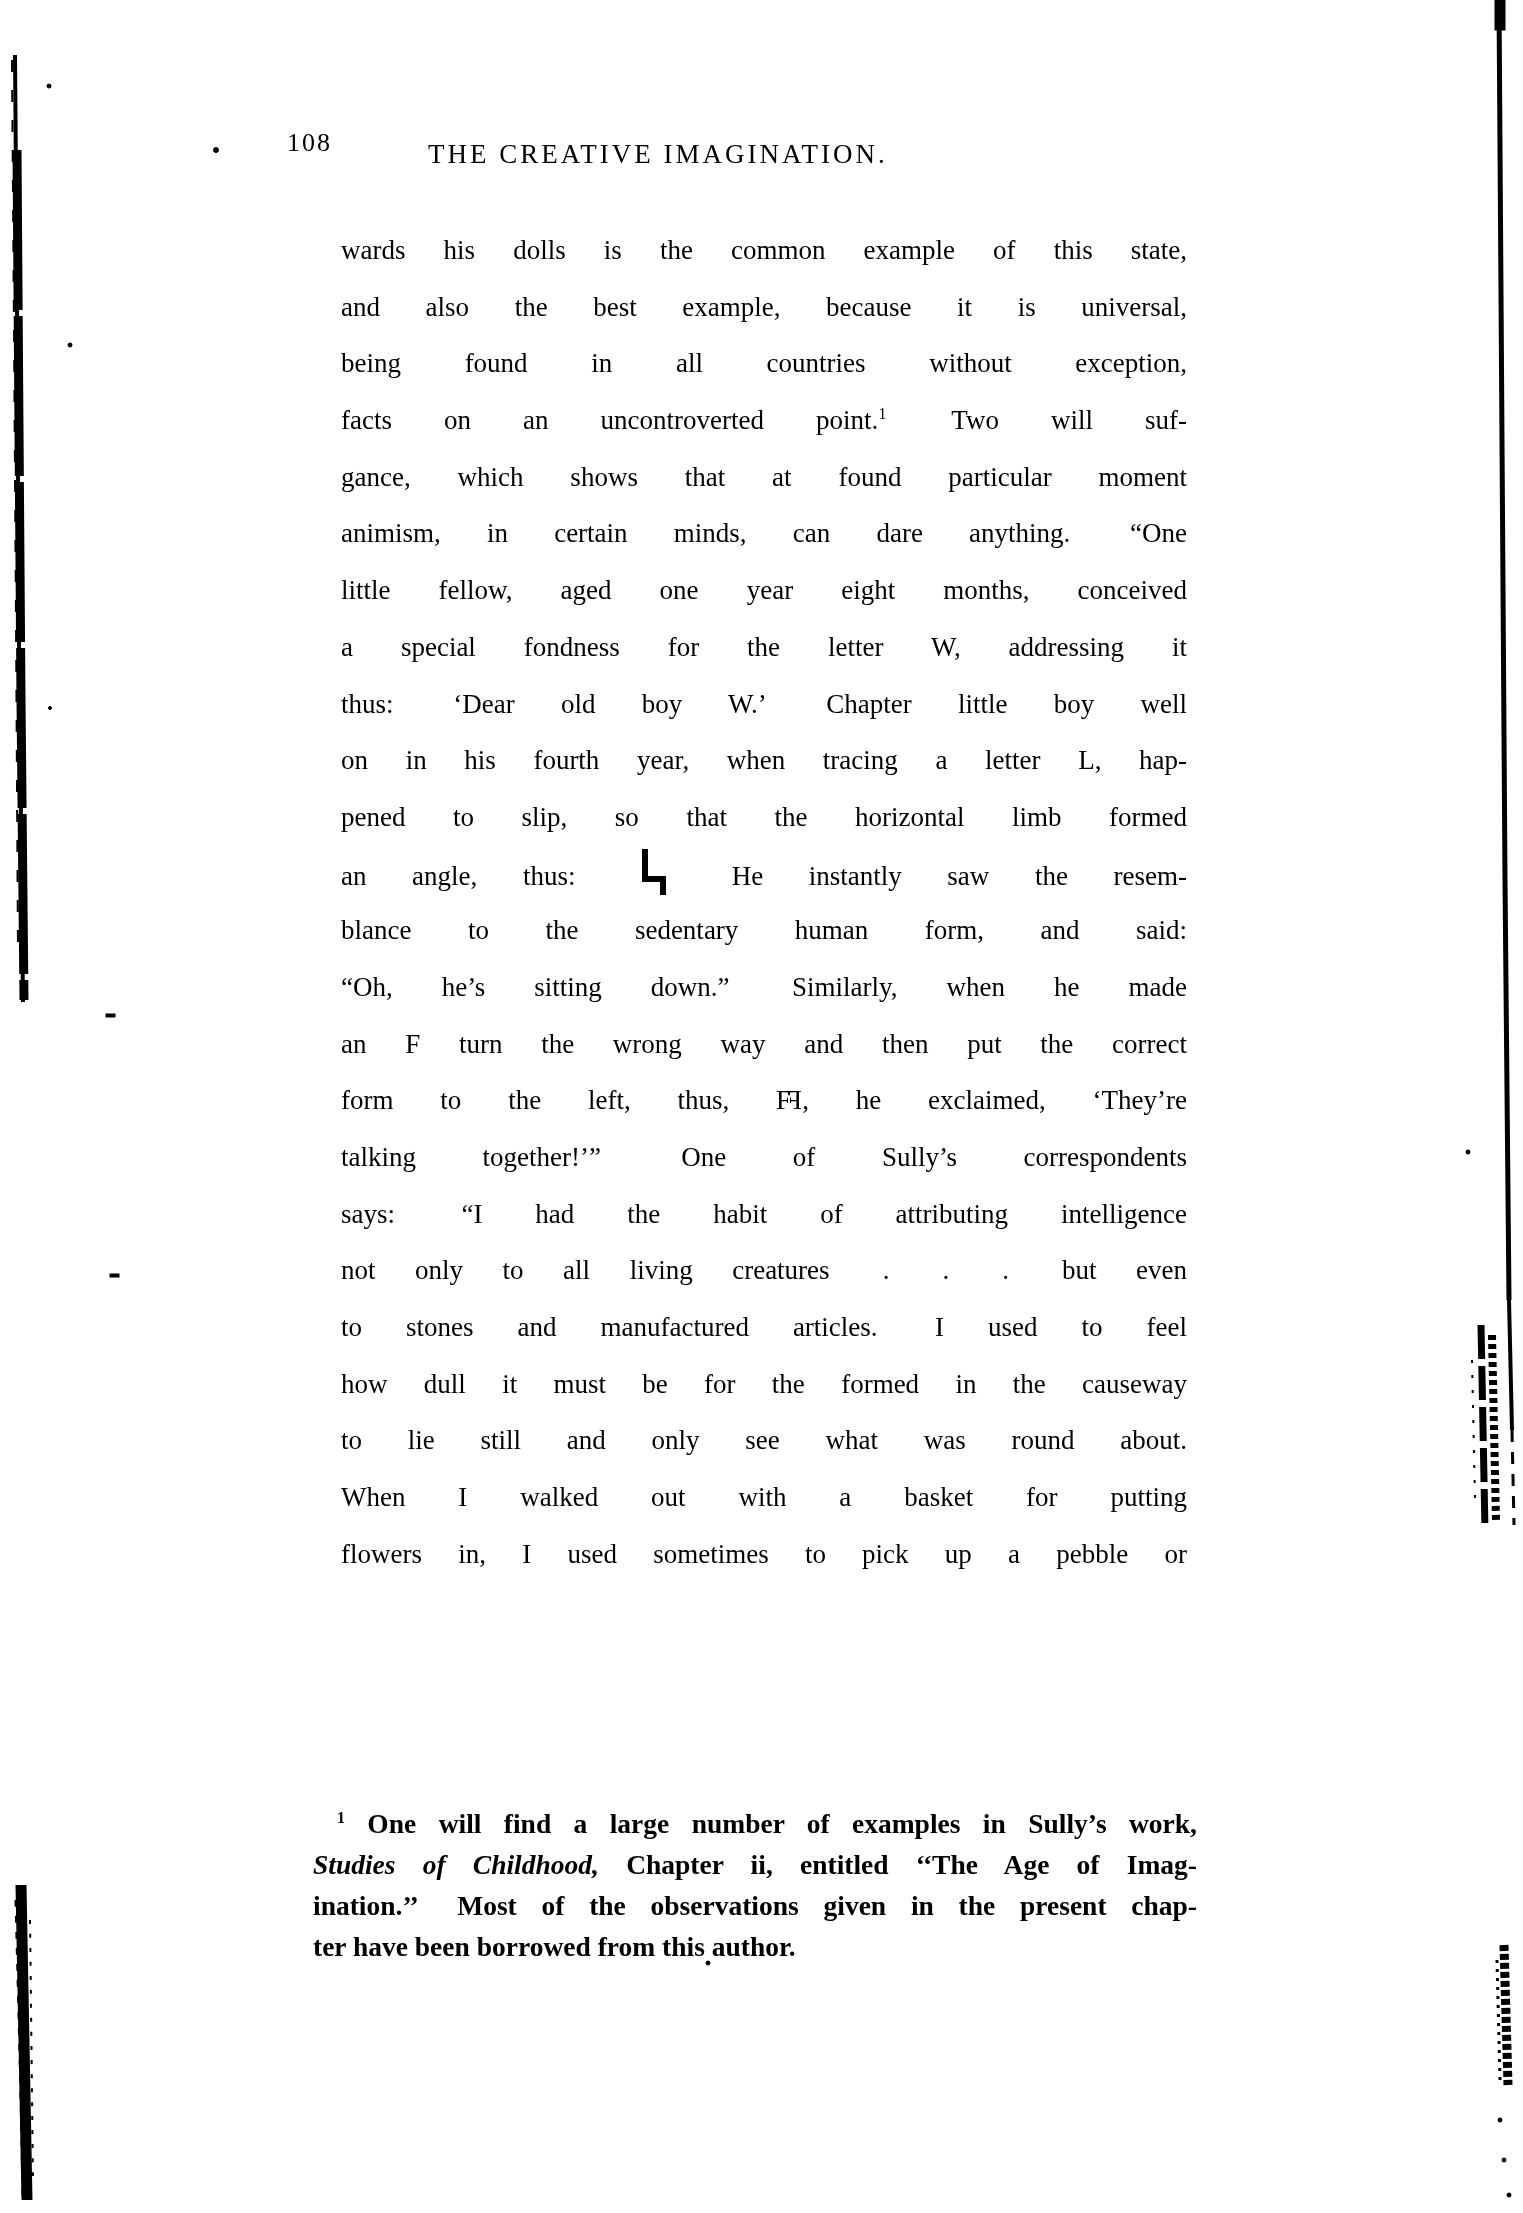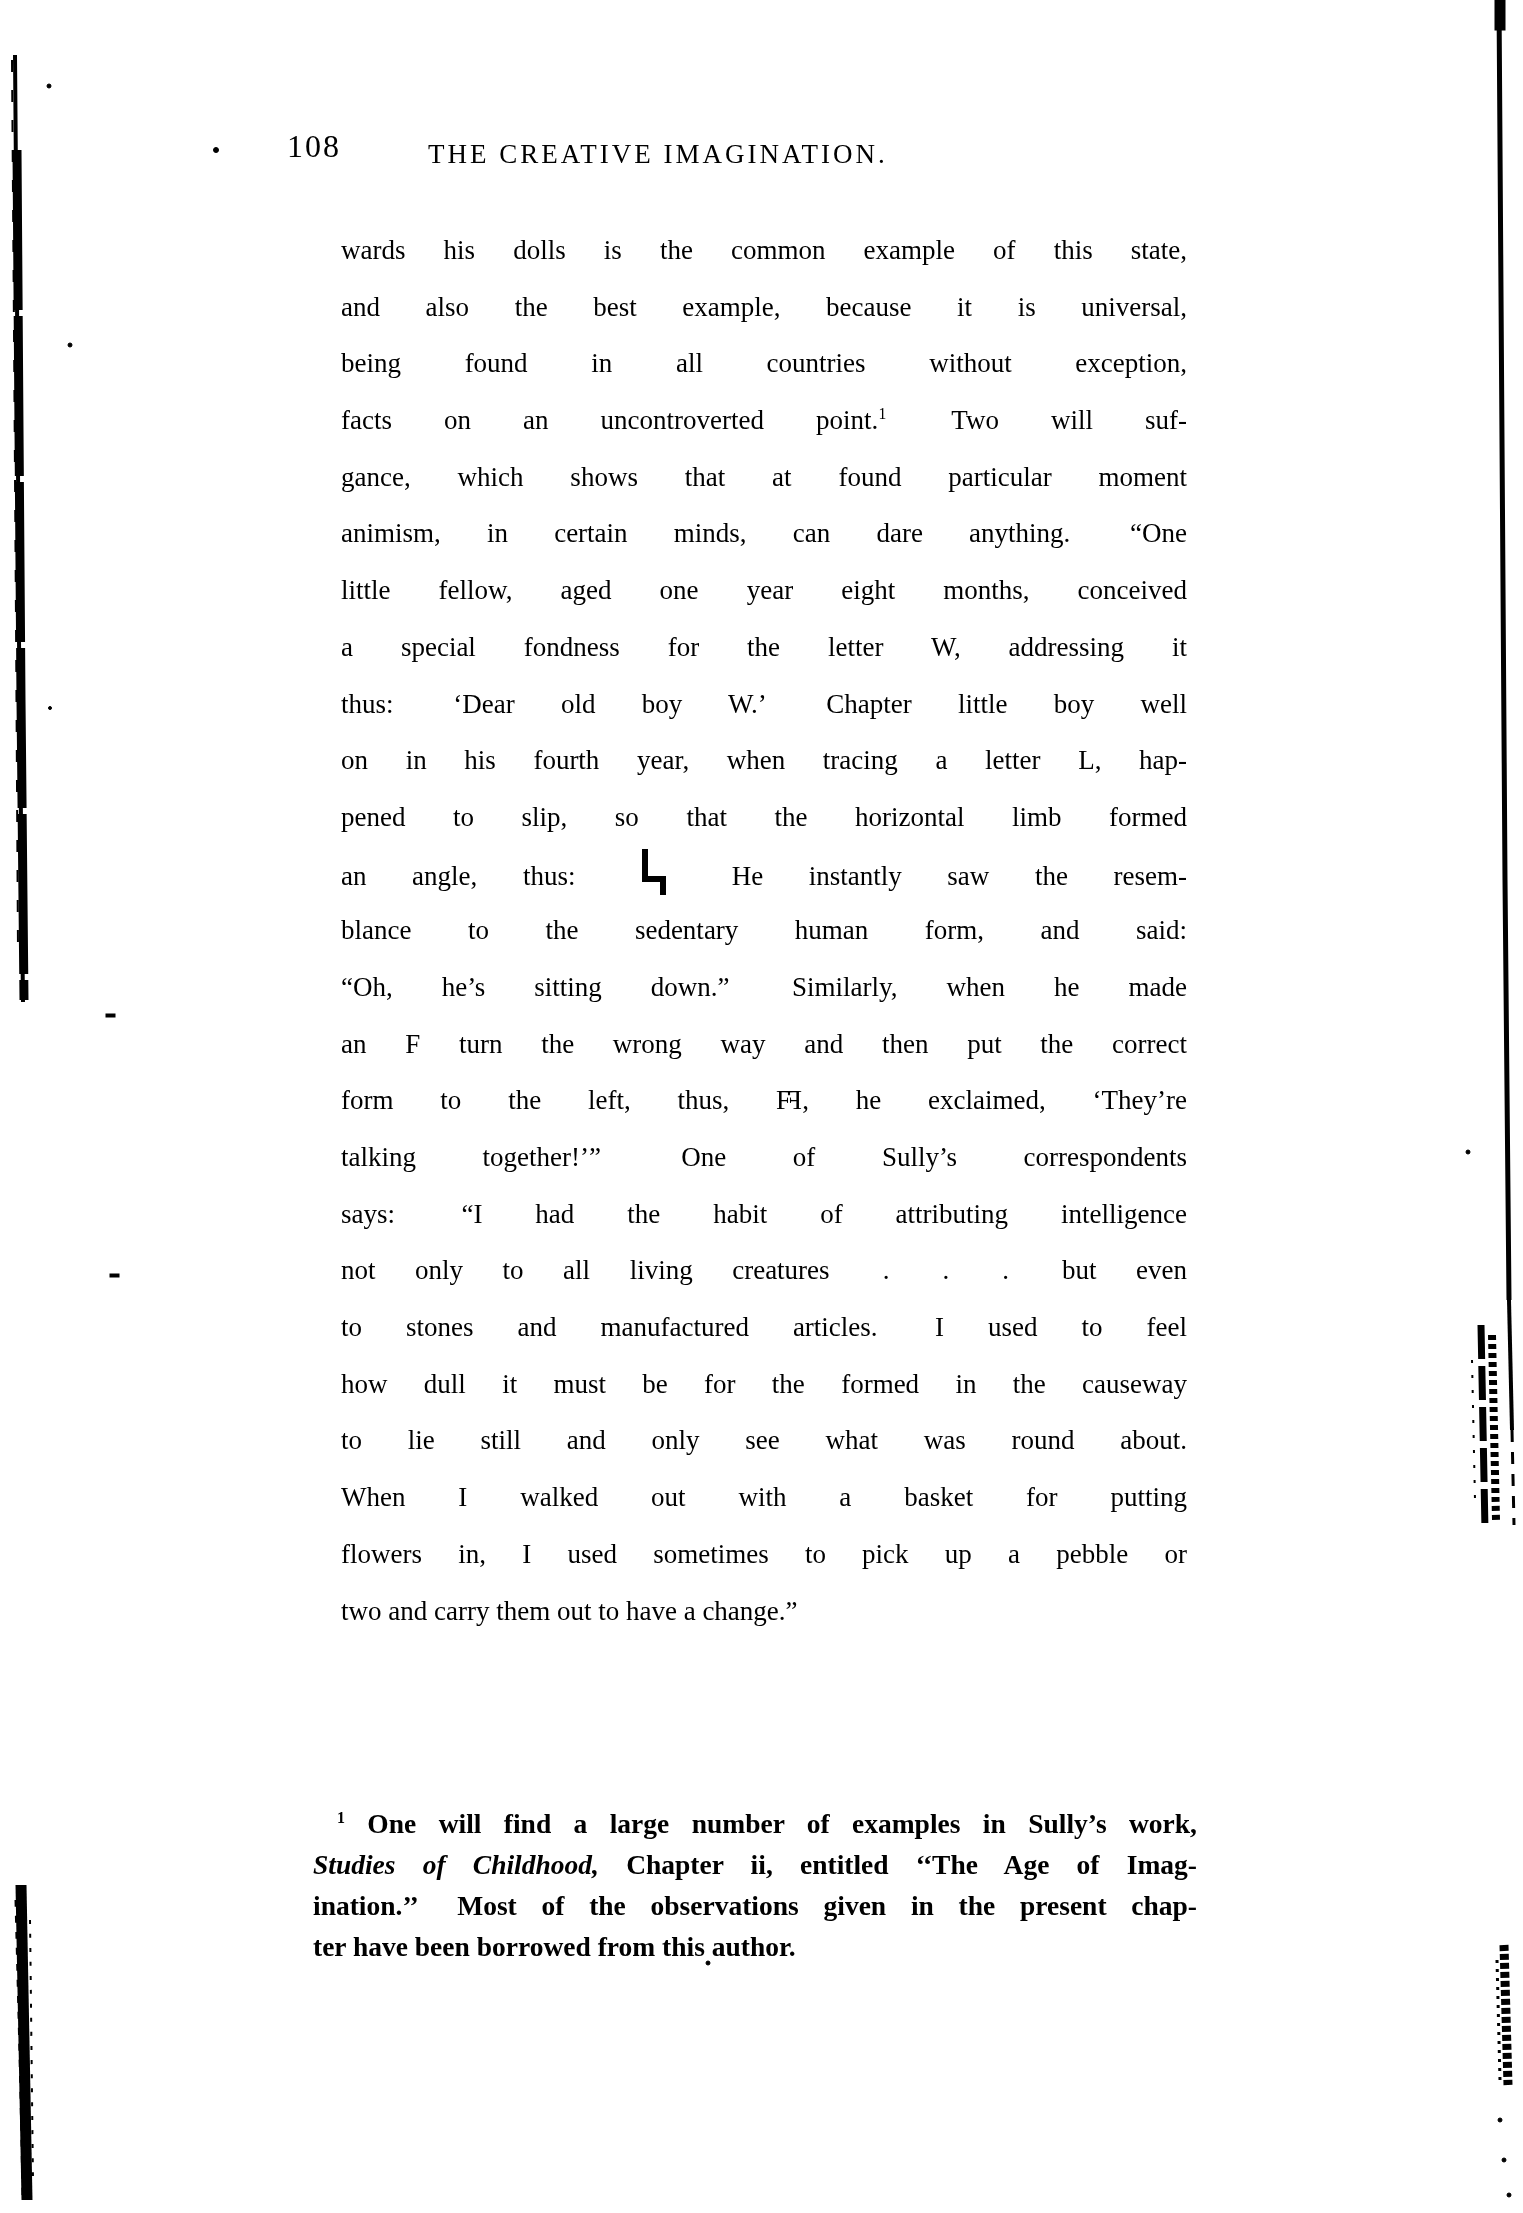--- a/index.html
+++ b/index.html
@@ -7,21 +7,21 @@
   body{
     width:1523px;height:2213px;position:relative;overflow:hidden;
     background:#ffffff;color:#000;
     font-family:"Liberation Serif", "DejaVu Serif", serif;
   }
   #page{position:absolute;inset:0;background:#ffffff;}
 
   
   .hdr-num{
     position:absolute;left:287px;top:128px;
-    font-size:32px;letter-spacing:2px;
+    font-size:26px;letter-spacing:2px;
   }
   .hdr-title{
     position:absolute;left:428px;top:139px;
     font-size:27px;letter-spacing:3px;
   }
 
   
   #body-lines{position:absolute;left:312px;top:222px;width:875px;}
   .bodyline{
     font-size:27px;height:56.7px;line-height:56.7px;
@@ -75,21 +75,20 @@
       <div class="bodyline">an F turn the wrong way and then put the correct</div>
       <div class="bodyline">form to the left, thus, <span class="ff">F<span class="mirror">F</span></span>, he exclaimed, ‘They’re</div>
       <div class="bodyline">talking together!’”  One of Sully’s correspondents</div>
       <div class="bodyline">says:  “I had the habit of attributing intelligence</div>
       <div class="bodyline">not only to all living creatures  .  .  .  but even</div>
       <div class="bodyline">to stones and manufactured articles.  I used to feel</div>
       <div class="bodyline">how dull it must be for the formed in the causeway</div>
       <div class="bodyline">to lie still and only see what was round about.</div>
       <div class="bodyline">When I walked out with a basket for putting</div>
       <div class="bodyline">flowers in, I used sometimes to pick up a pebble or</div>
-      <div class="bodyline nojust">two and carry them out to have a change.”</div>
     </div>
 
   <div id="footnote-lines">
       <div class="fnline indent"><sup class="fnref">1</sup> One will find a large number of examples in Sully’s work,</div>
       <div class="fnline"><i>Studies of Childhood,</i> Chapter ii, entitled ‘‘The Age of Imag-</div>
       <div class="fnline">ination.’’  Most of the observations given in the present chap-</div>
       <div class="fnline nojust">ter have been borrowed from this author.</div>
     </div>
 
   <svg id="artifacts" width="1523" height="2213" viewBox="0 0 1523 2213" aria-hidden="true">

